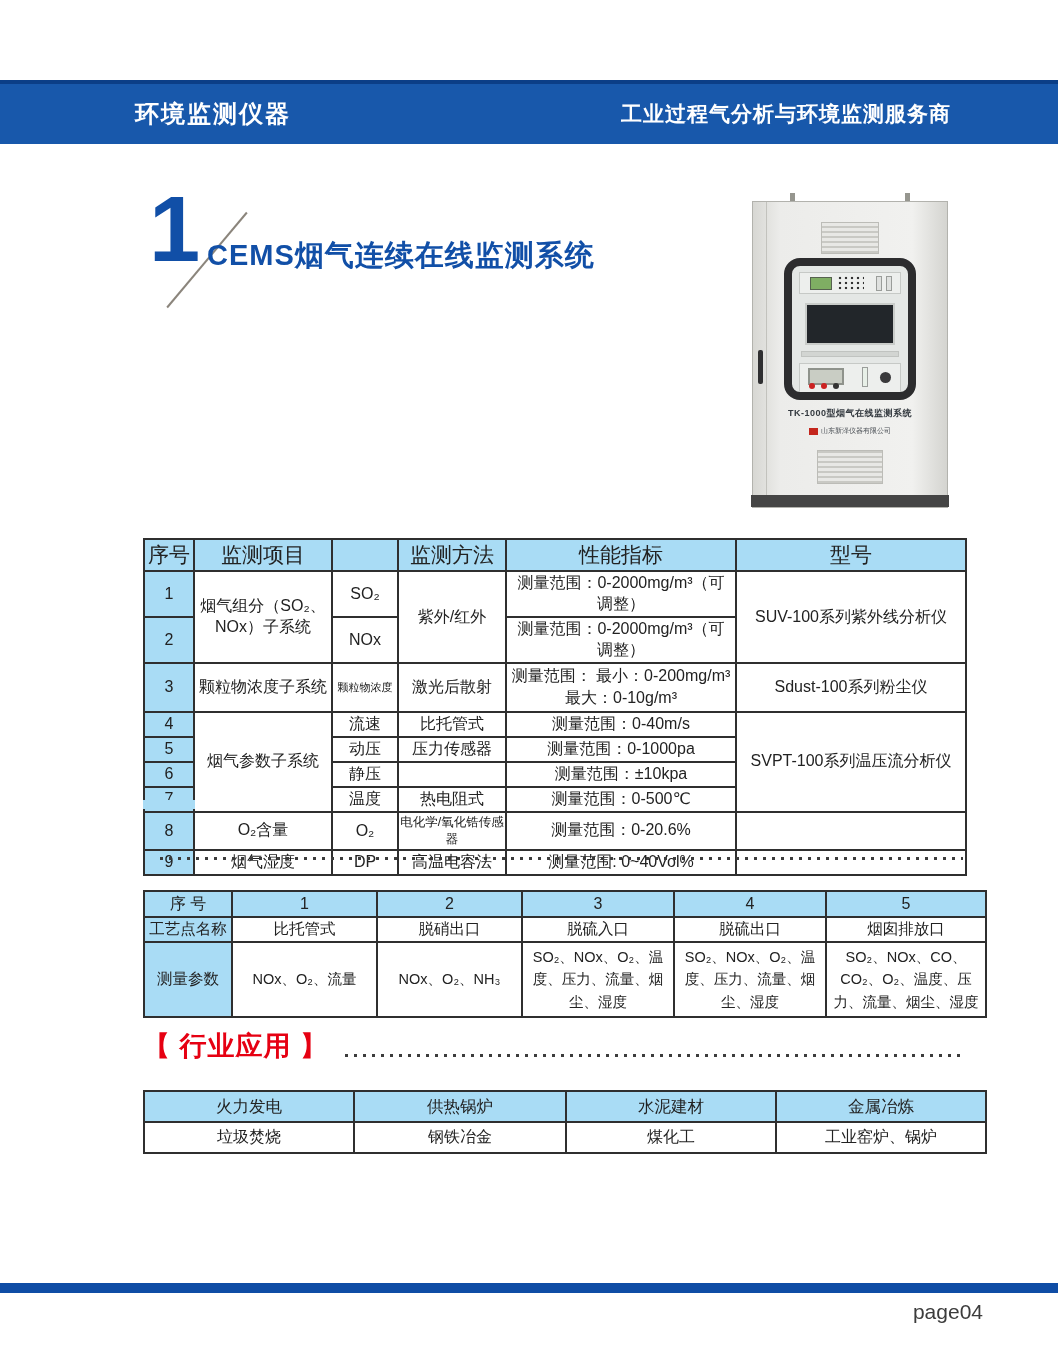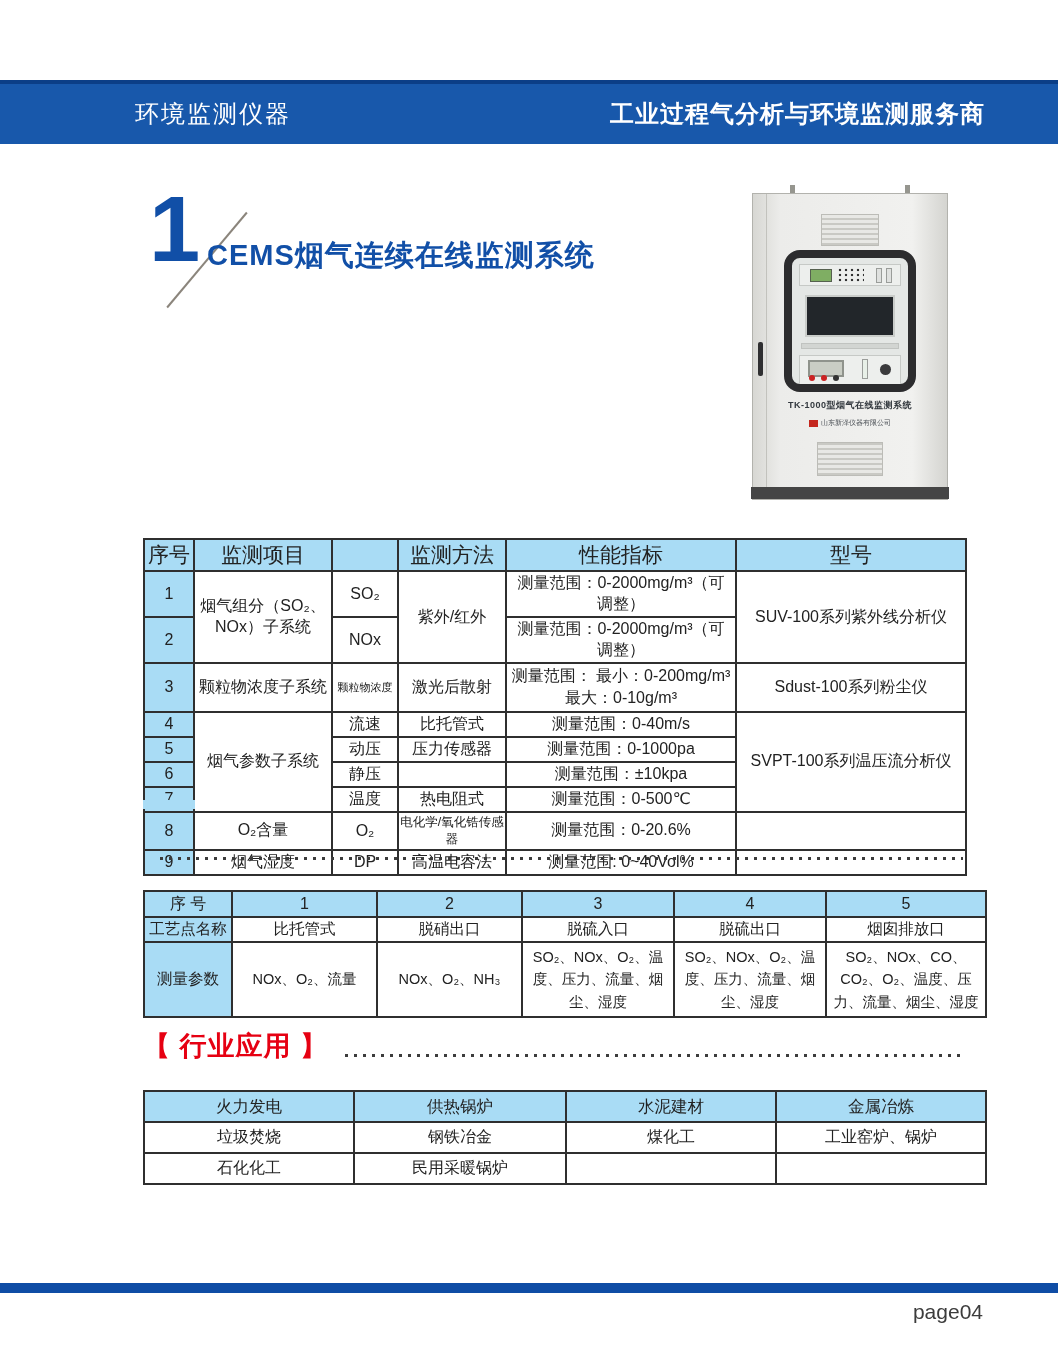--- a/index.html
+++ b/index.html
@@ -6,22 +6,22 @@
   .page {
     position:relative; width:1058px; height:1346px; background:#ffffff;
     font-family:"Liberation Sans","DejaVu Sans",sans-serif; overflow:hidden;
   }
   
   .topbar {
     position:absolute; left:0; top:80px; width:1058px; height:60px;
     background:#1858ab; border-top:4px solid #0b3e87;
     display:flex; align-items:center; justify-content:space-between;
   }
-  .topbar-left  { margin-left:135px;  color:#fff; font-size:24px; font-weight:normal; letter-spacing:2px; }
-  .topbar-right { margin-right:73px; color:#fff; font-size:24px; font-weight:bold; letter-spacing:1px; }
+  .topbar-left  { margin-left:135px;  color:#fff; font-size:24px; font-weight:bold; letter-spacing:2px; }
+  .topbar-right { margin-right:107px; color:#fff; font-size:21px; font-weight:bold; letter-spacing:1px; }
 
   
   .sec-num {
     position:absolute; left:149px; top:183px; color:#114fa7;
     font-size:92px; font-weight:800; line-height:1; letter-spacing:-4px;
   }
   .sec-slash {
     position:absolute; left:206px; top:198px; width:2px; height:124px;
     background:#8b857c; transform:rotate(40deg); transform-origin:center;
   }
@@ -44,21 +44,21 @@
   .hrow-apps { top:1012px; width:820px;margin-top:16px; }
 
   
   .desc {
     position:absolute; left:133px; top:347px; width:620px; margin:0;
     color:#3a3a3a; font-size:19.5px; line-height:37px; text-indent:2.2em;
     letter-spacing:0.5px; text-align:justify;
   }
 
   
-  .cab { position:absolute; left:752px; top:190px; width:196px; height:310px; }
+  .cab { position:absolute; left:752px; top:198px; width:196px; height:310px; }
   .cab-hook { position:absolute; top:-5px; width:5px; height:9px; background:#96968f; }
   .cab-hook.h1 { left:38px; } .cab-hook.h2 { right:38px; }
   .cab-body {
     position:absolute; left:0; right:0; top:3px; bottom:0;
     background:linear-gradient(90deg,#d7d7d3,#ececea 14%,#f1f1ef 82%,#d4d4d0);
     border:1px solid #b2b2ad;
   }
   .cab-seam { position:absolute; left:13px; top:0; bottom:0; width:1px; background:#c2c2bd; }
   .cab-handle { position:absolute; left:5px; top:148px; width:5px; height:34px; background:#2f2f31; border-radius:2px; }
   .cab-vent-top {
@@ -320,25 +320,19 @@
       <td class="hl hd">供热锅炉</td>
       <td class="hl hd">水泥建材</td>
       <td class="hl hd">金属冶炼</td>
     </tr>
     <tr>
       <td>垃圾焚烧</td>
       <td>钢铁冶金</td>
       <td>煤化工</td>
       <td>工业窑炉、锅炉</td>
     </tr>
-    <tr>
-      <td>石化化工</td>
-      <td>民用采暖锅炉</td>
-      <td></td>
-      <td></td>
-    </tr>
   </tbody>
     </table>
 
   <div class="footbar"></div>
   <div class="pagenum">page04</div>
 
 </div>
 
 </body></html>

